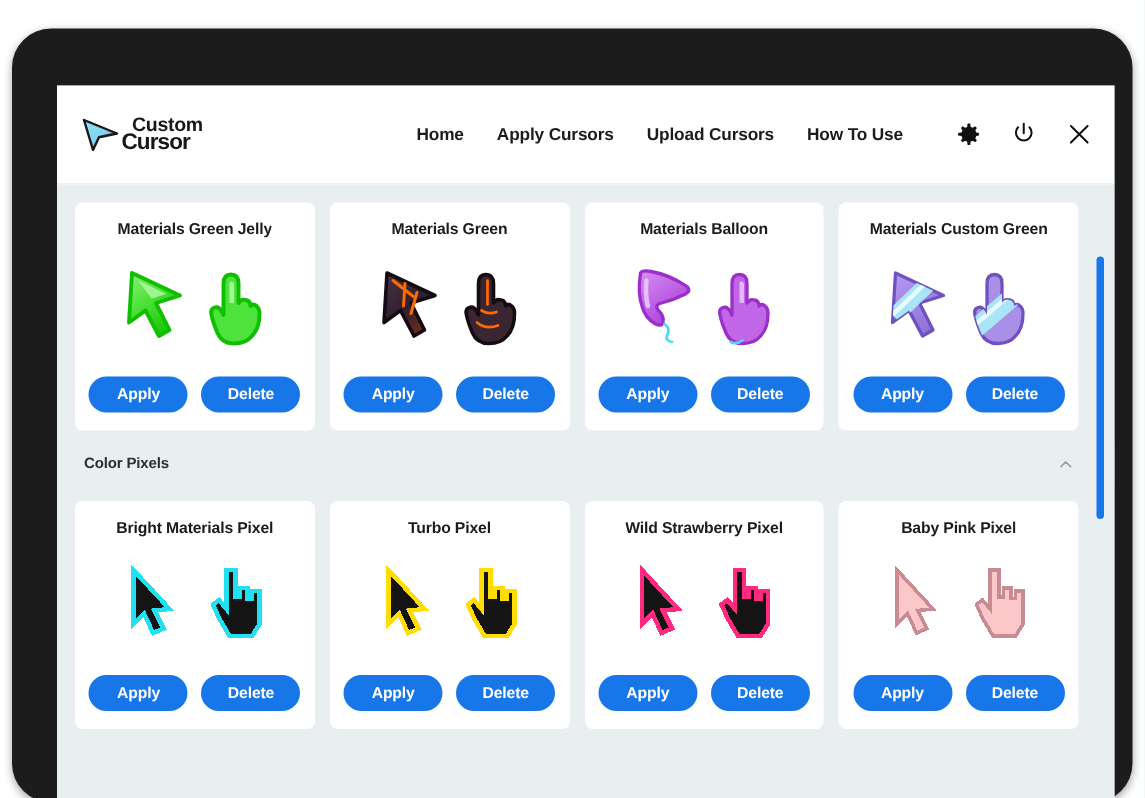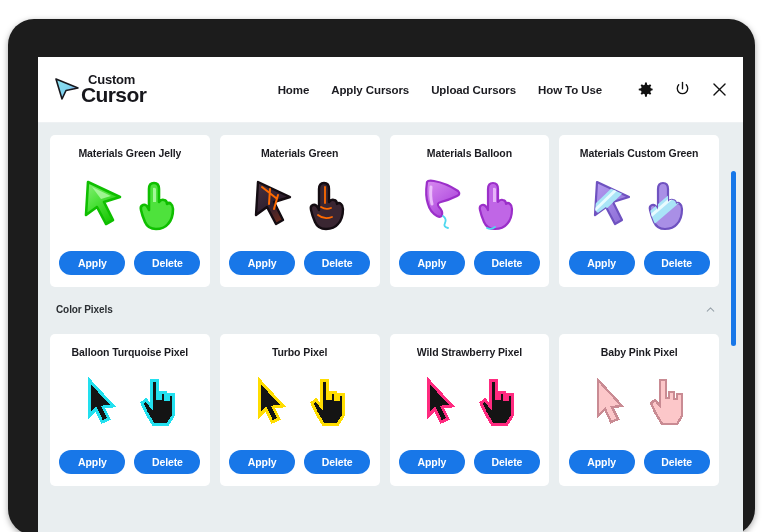--- a/index.html
+++ b/index.html
@@ -49,21 +49,21 @@
   .logo-mark { width: 26px; height: 24px; flex: none; }
   .logo-text {
     display: flex; flex-direction: column;
     line-height: .92; margin-left: -2px;
   }
   .logo-top {
     font-size: 13px; font-weight: bold; color: #17171c;
     letter-spacing: -.2px; margin-left: 7px;
   }
   .logo-bottom {
-    font-size: 21px; font-weight: bold; color: #17171c;
+    font-size: 15px; font-weight: bold; color: #17171c;
     letter-spacing: -.6px; margin-top: -1px;
   }
 
   .nav { margin-left: auto; display: flex; align-items: center; gap: 22px; }
   .nav-link {
     font-size: 11.5px; color: #1b1b20; font-weight: bold;
     letter-spacing: -.1px; white-space: nowrap; cursor: pointer;
   }
   .header-icons { display: flex; align-items: center; gap: 18px; margin-left: 12px; }
   .hicon { width: 19px; height: 19px; cursor: pointer; display: block; }
@@ -336,21 +336,21 @@
       <div class="section-header">
         <span class="section-title">Color Pixels</span>
         <svg class="chev" viewBox="0 0 24 24">
           <path d="M6 15 L12 9 L18 15" stroke="#9aa4ab" stroke-width="2" fill="none" stroke-linecap="round" stroke-linejoin="round"></path>
         </svg>
       </div>
 
       <div class="cards-row">
 
         <div class="card">
-          <div class="card-title">Balloon Turquoise Pixel</div>
+          <div class="card-title">Bright Materials Pixel</div>
           <div class="cursor-pair">
             <svg width="44" height="54" viewBox="0 0 44 54" shape-rendering="crispEdges">
               <path d="M7 4 L7 40 L14 33 L20 46 L27 43 L21 31 L31 30 Z" fill="#141414" stroke="#22e0ef" stroke-width="3" stroke-linejoin="miter"></path>
             </svg>
             <svg width="44" height="54" viewBox="0 0 44 54" shape-rendering="crispEdges">
               <path d="M17 4 L23 4 L23 22 L26 22 L26 16 L31 16 L31 23 L34 23 L34 18 L39 18 L39 26 L39 40 L34 48 L19 48 L12 36 L8 27 L12 24 L17 30 Z" fill="#141414" stroke="#22e0ef" stroke-width="3" stroke-linejoin="miter"></path>
             </svg>
           </div>
           <div class="btn-row">
             <button class="btn">Apply</button>

